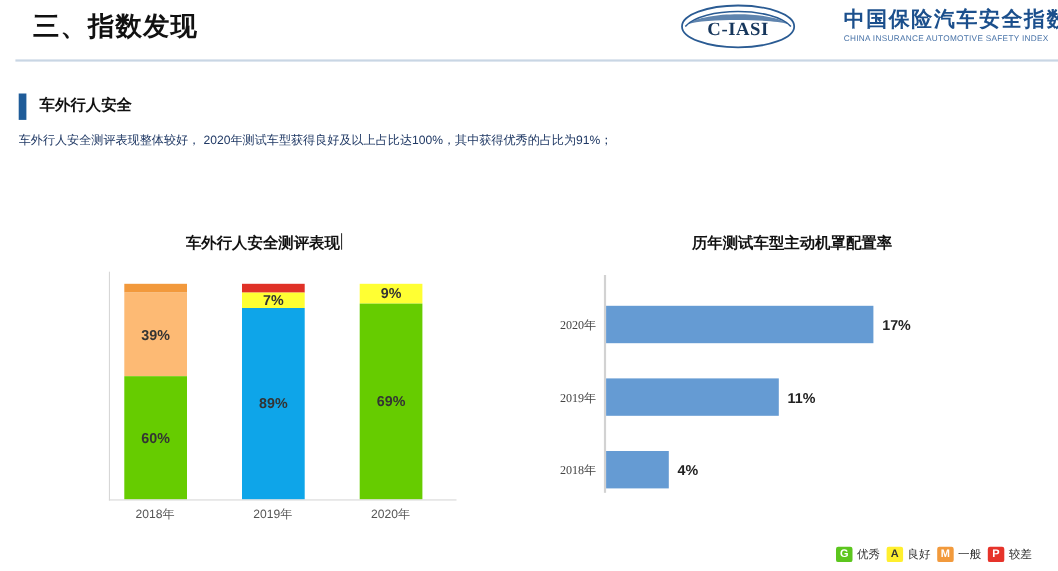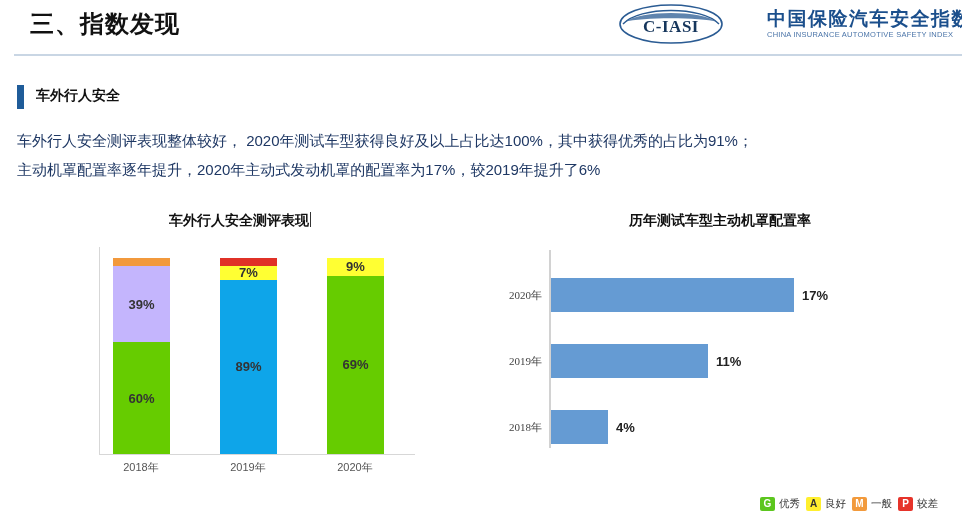--- a/index.html
+++ b/index.html
@@ -83,23 +83,23 @@
   }
   .sec-title {
     position: absolute;
     left: 36px; top: 87px;
     font-size: 14px;
     font-weight: bold;
     color: #111;
   }
   .body-text {
     position: absolute;
-    left: 17px; top: 126px;
+    left: 17px; top: 114px;
     width: 930px;
-    font-size: 15px;
+    font-size: 11px;
     line-height: 29px;
     color: #1f3864;
   }
   .body-text div { white-space: nowrap; }
 
   
   .chart-title {
     font-size: 14px;
     font-weight: bold;
     color: #111;
@@ -293,34 +293,33 @@
     </div>
 
     <div class="header-rule"></div>
   </div>
 
   <div class="sec-accent"></div>
   <div class="sec-title">车外行人安全</div>
 
   <div class="body-text">
     <div>车外行人安全测评表现整体较好， 2020年测试车型获得良好及以上占比达100%，其中获得优秀的占比为91%；</div>
-    <div>主动机罩配置率逐年提升，2020年主动式发动机罩的配置率为17%，较2019年提升了6%</div>
   </div>
 
   <div class="chart-left">
     <div class="chart-title">
       <span>车外行人安全测评表现</span><span class="caret"></span>
     </div>
 
     <div class="plot-left">
       <div class="axis-y-left"></div>
 
       <div class="stack" style="left:23px; height:196px;">
         <div class="seg" style="height:7.84px; background:#f2993c;"></div>
-        <div class="seg" style="height:76.44px; background:#c4b5fd;">39%</div>
+        <div class="seg" style="height:76.44px; background:#fdba74;">39%</div>
         <div class="seg" style="height:111.72px; background:#66cc00;">60%</div>
       </div>
 
       <div class="stack" style="left:130px; height:196px;">
         <div class="seg" style="height:7.84px; background:#e03127;"></div>
         <div class="seg" style="height:13.72px; background:#ffff33;">7%</div>
         <div class="seg" style="height:174.44px; background:#0ea5e9;">89%</div>
       </div>
 
       <div class="stack" style="left:237px; height:196px;">

